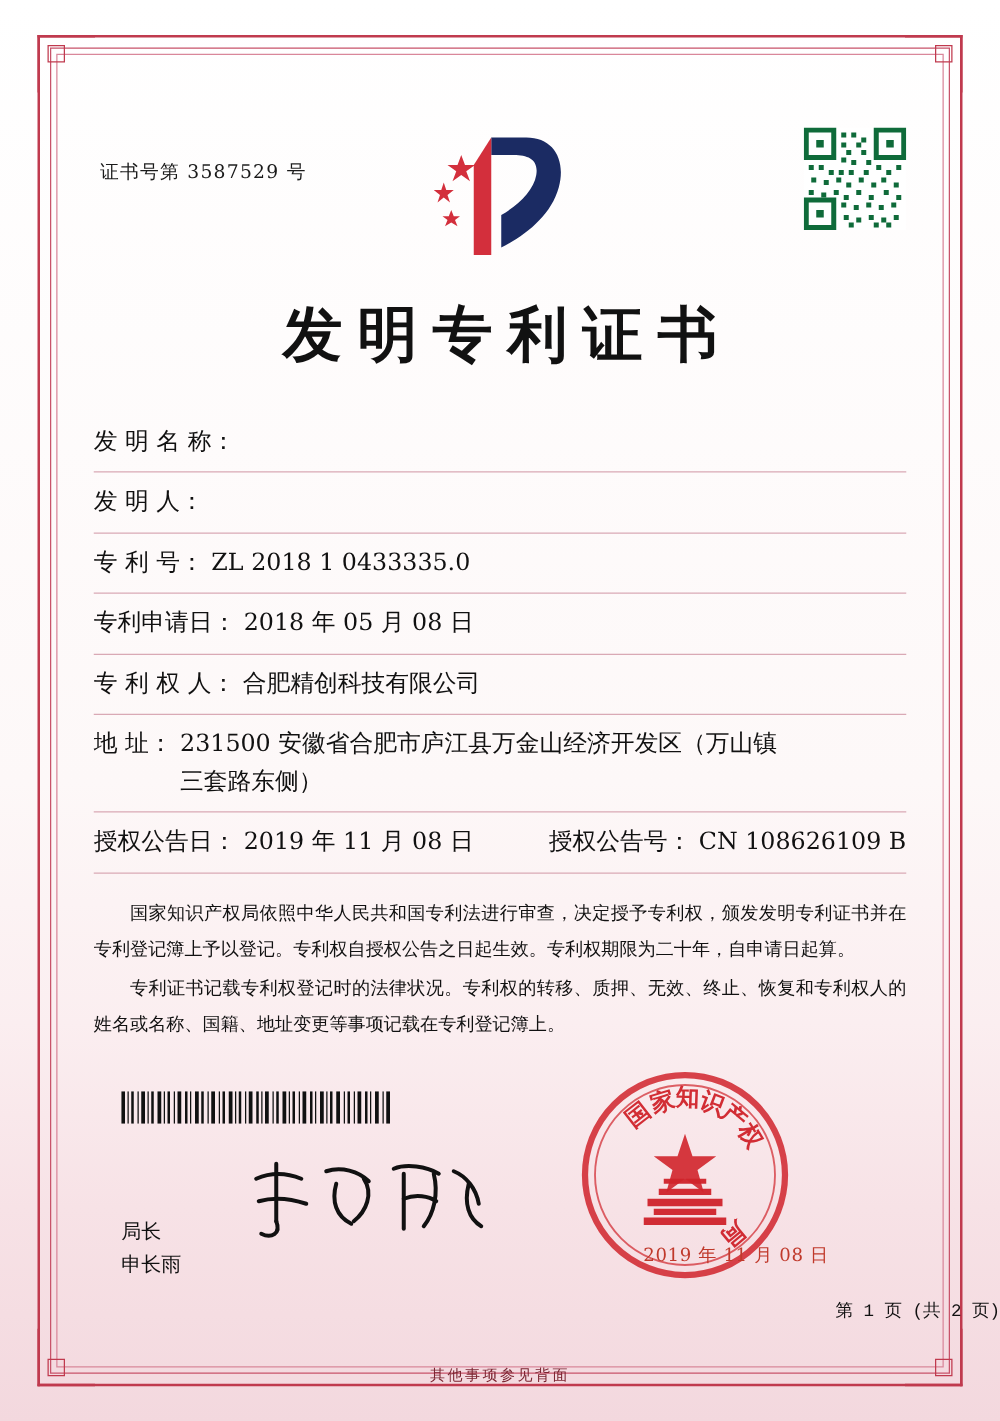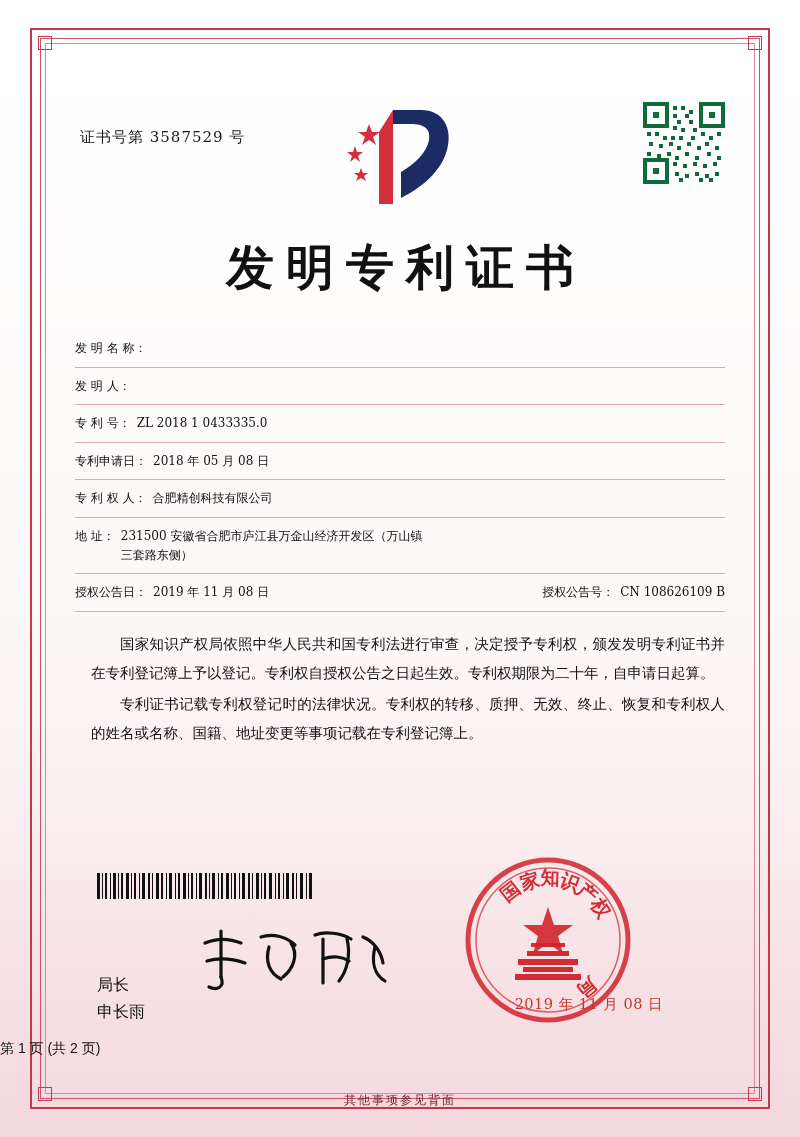--- a/index.html
+++ b/index.html
@@ -123,21 +123,21 @@
     letter-spacing: 12px;
     color: #111;
     font-weight: bold;
     margin: 16px 0 8px 0;
     font-family: "DejaVu Serif", serif;
     text-indent: 12px;
   }
 
   .fields {
     margin-top: 30px;
-    font-size: 12px;
+    font-size: 19px;
     color: #111;
     font-family: "DejaVu Serif", serif;
   }
   .field-row {
     display: flex;
     align-items: flex-start;
     padding: 9px 0 9px 0;
     border-bottom: 1px solid #d9a9b5;
     line-height: 1.55;
   }
@@ -158,21 +158,21 @@
 
   .paragraphs {
     margin-top: 18px;
     font-size: 14.5px;
     line-height: 2.0;
     color: #111;
     text-align: justify;
     font-family: "DejaVu Serif", serif;
   }
   .paragraphs p {
-    margin: 0 0 2px 16px;
+    margin: 0 0 2px 0;
     text-indent: 2em;
   }
 
   
   .lower {
     position: absolute;
     left: 75px;
     right: 75px;
     top: 855px;
     height: 220px;
@@ -216,24 +216,24 @@
     color: #c0392b;
     font-family: "DejaVu Serif", serif;
     letter-spacing: 0.5px;
   }
 
   .page-num {
     position: absolute;
     left: 0;
     right: 0;
     top: 1040px;
-    text-align: left;
+    text-align: right;
     font-size: 14px;
     color: #111;
-    font-family: Liberation Sans, sans-serif;
+    font-family: Liberation Mono, monospace;
   }
   .footer-note {
     position: absolute;
     left: 0;
     right: 0;
     top: 1092px;
     text-align: center;
     font-size: 12px;
     color: #7a2430;
     letter-spacing: 2px;

